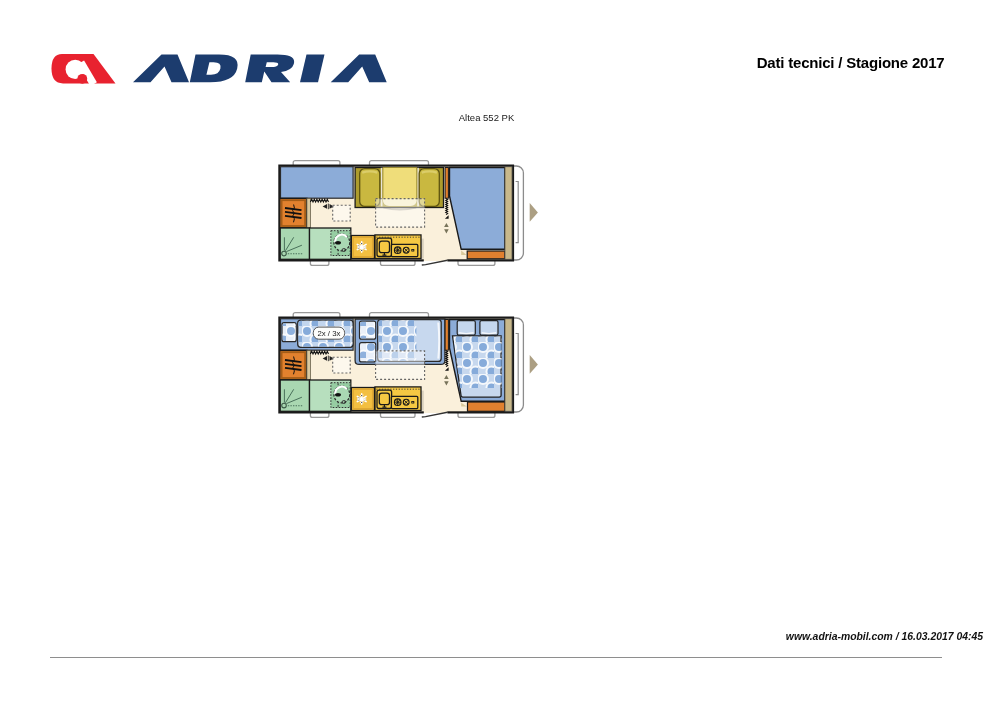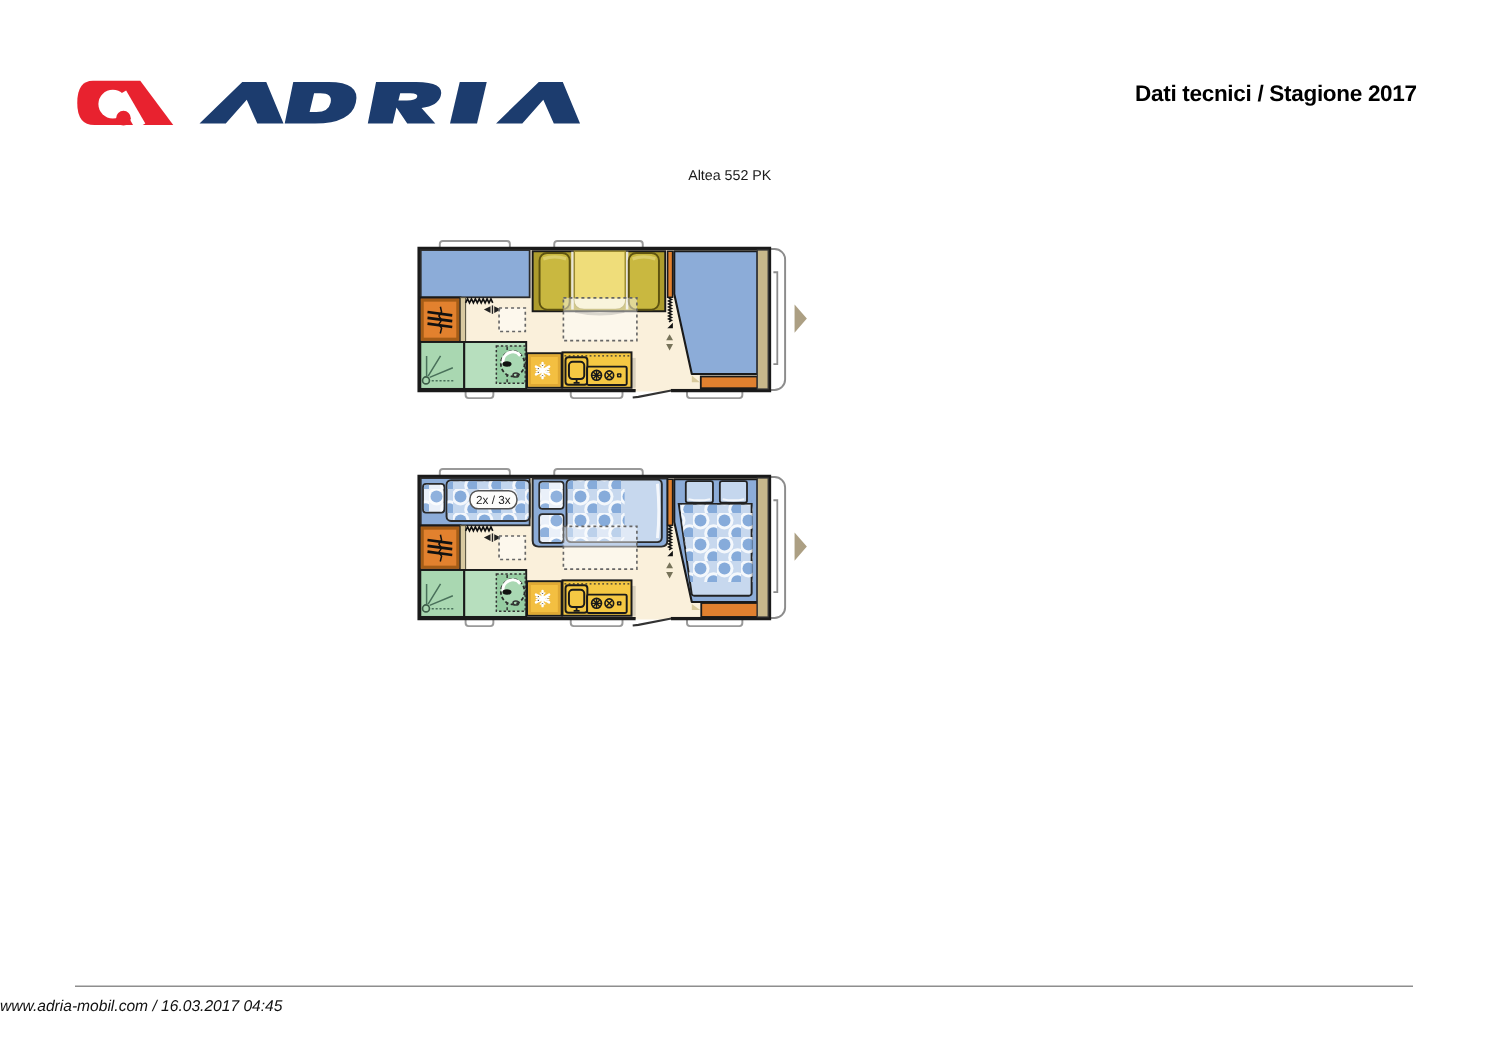--- a/index.html
+++ b/index.html
@@ -315,13 +315,13 @@
   <rect x="153.8" y="103" width="23.5" height="2" fill="#ffffff"></rect>
 
   <path d="M177.5,102.3 L155.6,106.6 l-3.8,0.4" fill="none" stroke="#333333" stroke-width="1.4"></path>
 
   <path d="M259.7,45 L267.9,54.4 L259.7,63.8 Z" fill="#ac9f83"></path>
 
 </svg>
 
 <div class="abs" style="left:50px;top:656.6px;width:892px;height:1.4px;background:#8e8e8e;"></div>
 
-<div class="abs" style="left:0;top:666px;width:983px;text-align:left;font-size:10.4px;font-weight:normal;font-style:italic;color:#111;">www.adria-mobil.com / 16.03.2017 04:45</div>
+<div class="abs" style="left:0;top:631px;width:983px;text-align:right;font-size:10.4px;font-weight:bold;font-style:italic;color:#111;">www.adria-mobil.com / 16.03.2017 04:45</div>
 
 </body></html>

